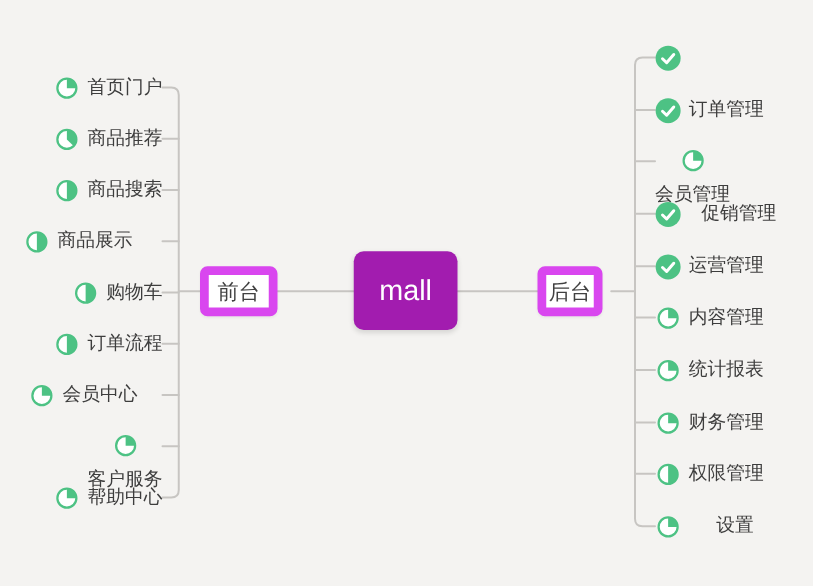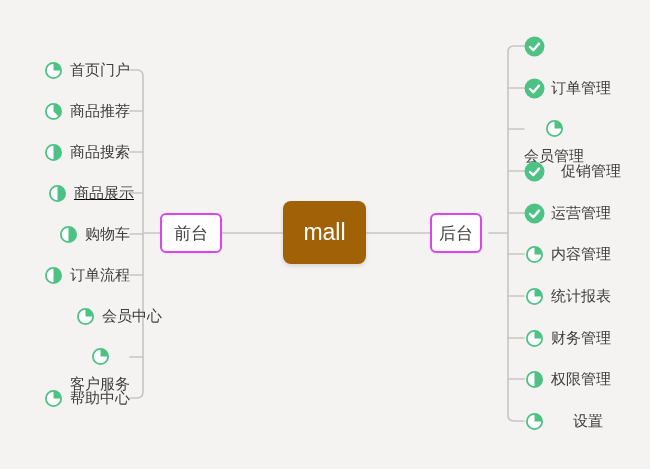--- a/index.html
+++ b/index.html
@@ -25,28 +25,28 @@
     font-size:15px; color:#3d3d3d; white-space:nowrap; line-height:22px;
   }
   .node {
     position:absolute;
     display:flex; align-items:center; justify-content:center;
     box-sizing:border-box;
     cursor:default;
   }
   .branch-node {
     background:#ffffff;
-    border:2px solid #d946ef;
+    border:7px solid #d946ef;
     border-radius:6px;
     color:#414141;
     font-size:17px;
     box-shadow:0 1px 2px rgba(0,0,0,0.05);
   }
   .root-node {
-    background:#a16207;
+    background:#a21caf;
     border-radius:8px;
     color:#ffffff;
     font-size:23px;
     box-shadow:0 2px 4px rgba(0,0,0,0.12);
   }
 </style>
 </head>
 <body>
 
 <svg id="connector-svg" viewBox="0 0 650 469" xmlns="http://www.w3.org/2000/svg">
@@ -94,21 +94,21 @@
     </div>
     <div class="item-row" style="right: 520px; top: 141px;">
       <span class="icon-wrap">
         <svg width="19" height="19" viewBox="0 0 19 19">
           <circle cx="9.5" cy="9.5" r="7.6" fill="#ffffff" stroke="#4dc284" stroke-width="1.8"></circle>
           <path d="M9.5,9.5 L9.5,1.9000000000000004 A7.6,7.6 0 0 1 9.50,17.10 Z" fill="#4dc284"></path>
         </svg>
       </span>
       <span class="item-label">商品搜索</span>
     </div>
-    <div class="item-row" style="right: 516px; top: 182px; text-decoration: underline;">
+    <div class="item-row" style="right: 544px; top: 182px;">
       <span class="icon-wrap">
         <svg width="19" height="19" viewBox="0 0 19 19">
           <circle cx="9.5" cy="9.5" r="7.6" fill="#ffffff" stroke="#4dc284" stroke-width="1.8"></circle>
           <path d="M9.5,9.5 L9.5,1.9000000000000004 A7.6,7.6 0 0 1 9.50,17.10 Z" fill="#4dc284"></path>
         </svg>
       </span>
       <span class="item-label">商品展示</span>
     </div>
     <div class="item-row" style="right: 520px; top: 223px;">
       <span class="icon-wrap">
@@ -121,21 +121,21 @@
     </div>
     <div class="item-row" style="right: 520px; top: 264px;">
       <span class="icon-wrap">
         <svg width="19" height="19" viewBox="0 0 19 19">
           <circle cx="9.5" cy="9.5" r="7.6" fill="#ffffff" stroke="#4dc284" stroke-width="1.8"></circle>
           <path d="M9.5,9.5 L9.5,1.9000000000000004 A7.6,7.6 0 0 1 9.50,17.10 Z" fill="#4dc284"></path>
         </svg>
       </span>
       <span class="item-label">订单流程</span>
     </div>
-    <div class="item-row" style="right: 488px; top: 305px; align-items: center;">
+    <div class="item-row" style="right: 540px; top: 305px; align-items: center;">
       <span class="icon-wrap">
         <svg width="19" height="19" viewBox="0 0 19 19">
           <circle cx="9.5" cy="9.5" r="7.6" fill="#ffffff" stroke="#4dc284" stroke-width="1.8"></circle>
           <path d="M9.5,9.5 L9.5,1.9000000000000004 A7.6,7.6 0 0 1 17.10,9.50 Z" fill="#4dc284"></path>
         </svg>
       </span>
       <span class="item-label">会员中心</span>
     </div>
     <div class="item-row" style="right: 520px; top: 346px; flex-direction: column;">
       <span class="icon-wrap">

